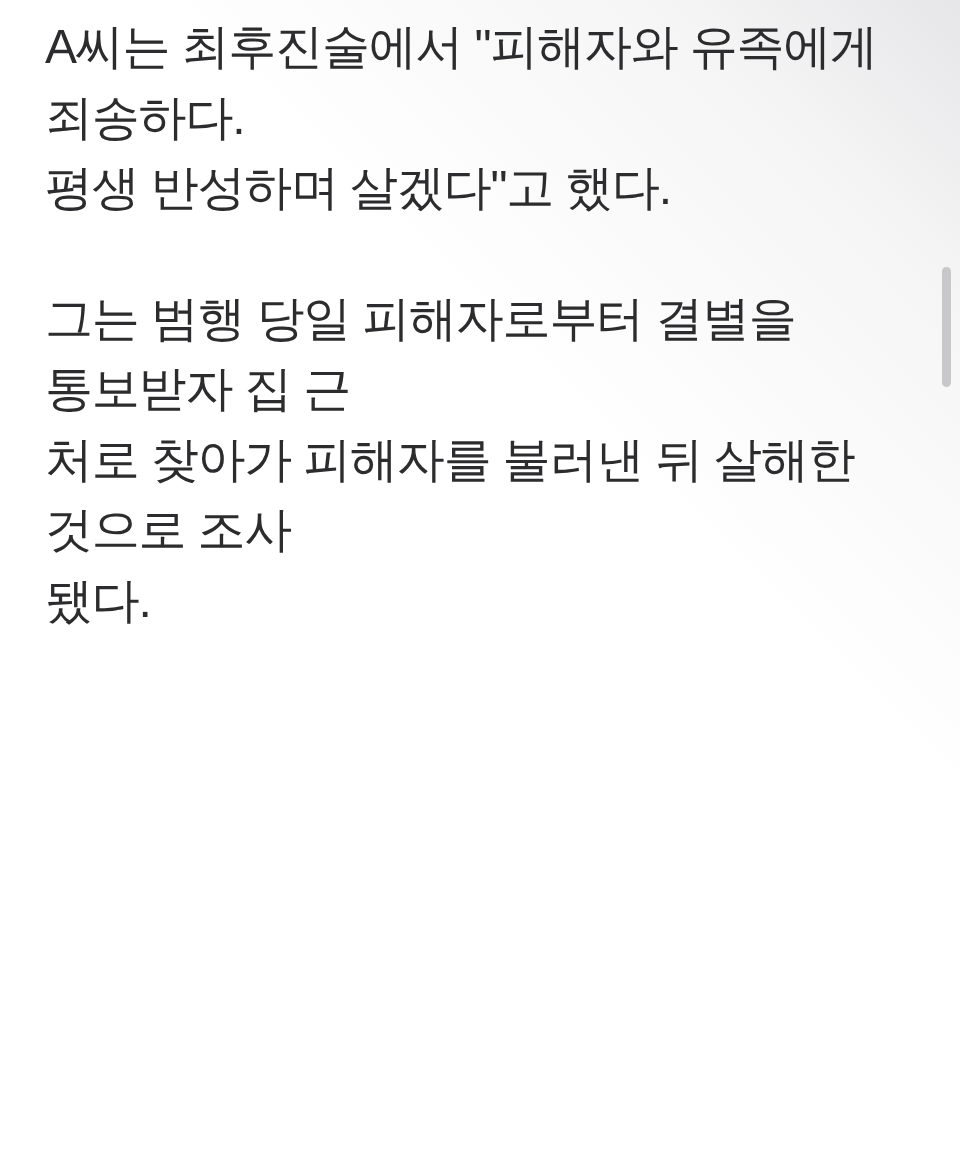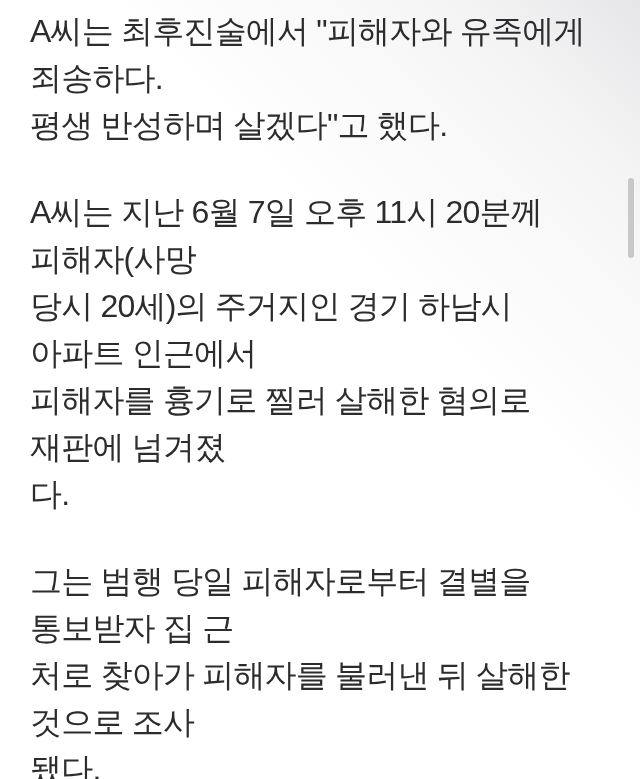--- a/index.html
+++ b/index.html
@@ -43,24 +43,20 @@
     border-radius: 3px;
     background: #c8c8ca;
   }
 </style>
 </head>
 <body>
 
 <div class="content">
   <p class="para">A씨는 최후진술에서 "피해자와 유족에게 죄송하다.
 평생 반성하며 살겠다"고 했다.</p>
-  <p class="para">A씨는 지난 6월 7일 오후 11시 20분께 피해자(사망
-당시 20세)의 주거지인 경기 하남시 아파트 인근에서
-피해자를 흉기로 찔러 살해한 혐의로 재판에 넘겨졌
-다.</p>
   <p class="para">그는 범행 당일 피해자로부터 결별을 통보받자 집 근
 처로 찾아가 피해자를 불러낸 뒤 살해한 것으로 조사
 됐다.</p>
 
 </div>
 
 <div class="scrollbar-track">
   <div class="scrollbar-thumb"></div>
 </div>
 

